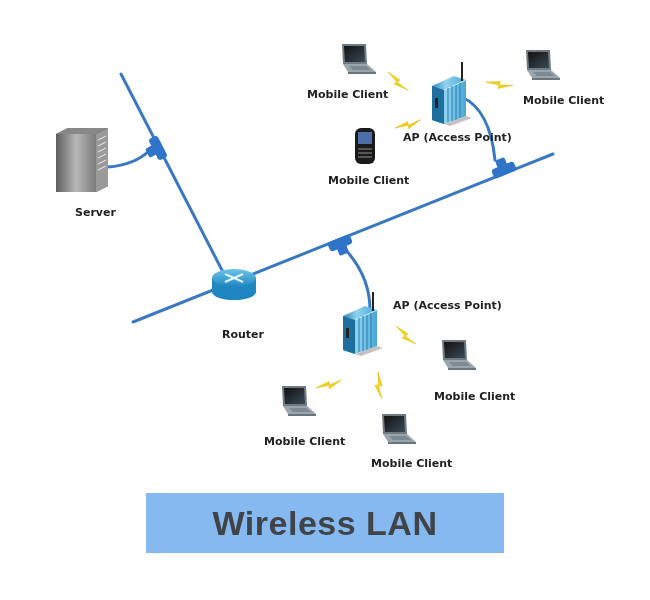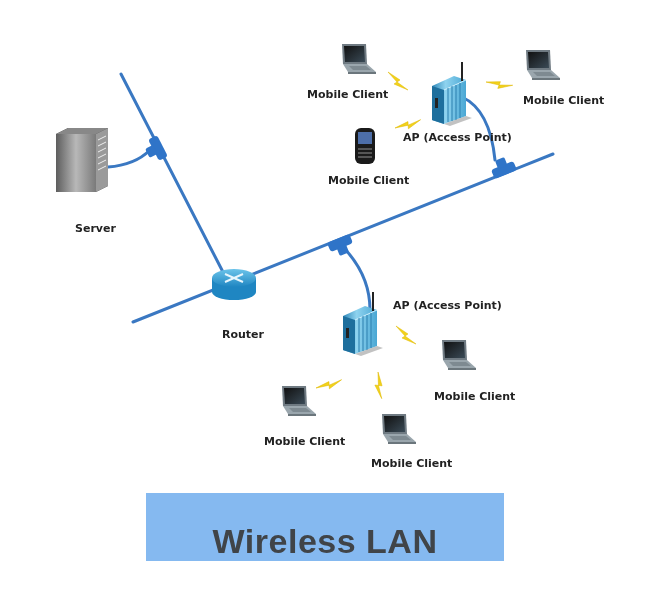--- a/index.html
+++ b/index.html
@@ -1,22 +1,22 @@
 <!DOCTYPE html>
 <html><head>
 <meta charset="utf-8">
 <style>
   html, body { margin: 0; padding: 0; background: #ffffff; }
   body { width: 650px; height: 600px; position: relative; overflow: hidden;
          font-family: "DejaVu Sans", sans-serif; }
   #diagram { position: absolute; left: 0; top: 0; width: 650px; height: 600px; }
   .lbl { position: absolute; font-size: 11px; color: #222; white-space: nowrap;
          font-family: "DejaVu Sans", sans-serif; font-weight: bold; }
-  #title-box { position: absolute; left: 146px; top: 493px; width: 358px; height: 68px;
-               background: #85b9f0; display: flex; align-items: flex-end; justify-content: center; }
+  #title-box { position: absolute; left: 146px; top: 493px; width: 358px; height: 60px;
+               background: #85b9f0; display: flex; align-items: center; justify-content: center; }
   #title-text { font-family: "Liberation Sans", sans-serif; font-weight: bold; font-size: 34px;
                 color: #404448; letter-spacing: 0.5px; }
 </style>
 </head>
 <body>
 
 <svg id="diagram" viewBox="0 0 650 600" xmlns="http://www.w3.org/2000/svg">
   <defs>
     <linearGradient id="srvGrad" x1="0" x2="1" y1="0" y2="0">
       <stop offset="0" stop-color="#5d5d5d"></stop>
@@ -154,21 +154,21 @@
       <use href="#bolt"></use>
     </g>
   <g transform="translate(316,388) rotate(-60)">
       <use href="#bolt"></use>
     </g>
   <g transform="translate(378,372) rotate(40)">
       <use href="#bolt"></use>
     </g>
 </svg>
 
-<div class="lbl" style="left:75px;top:222px;">Server</div>
+<div class="lbl" style="left:75px;top:206px;">Server</div>
 <div class="lbl" style="left:222px;top:328px;">Router</div>
 <div class="lbl" style="left:403px;top:131px;">AP (Access Point)</div>
 <div class="lbl" style="left:393px;top:299px;">AP (Access Point)</div>
 
 <div class="lbl" style="left:307px;top:88px;">Mobile Client</div>
 <div class="lbl" style="left:523px;top:94px;">Mobile Client</div>
 <div class="lbl" style="left:328px;top:174px;">Mobile Client</div>
 
 <div class="lbl" style="left:264px;top:435px;">Mobile Client</div>
 <div class="lbl" style="left:371px;top:457px;">Mobile Client</div>

